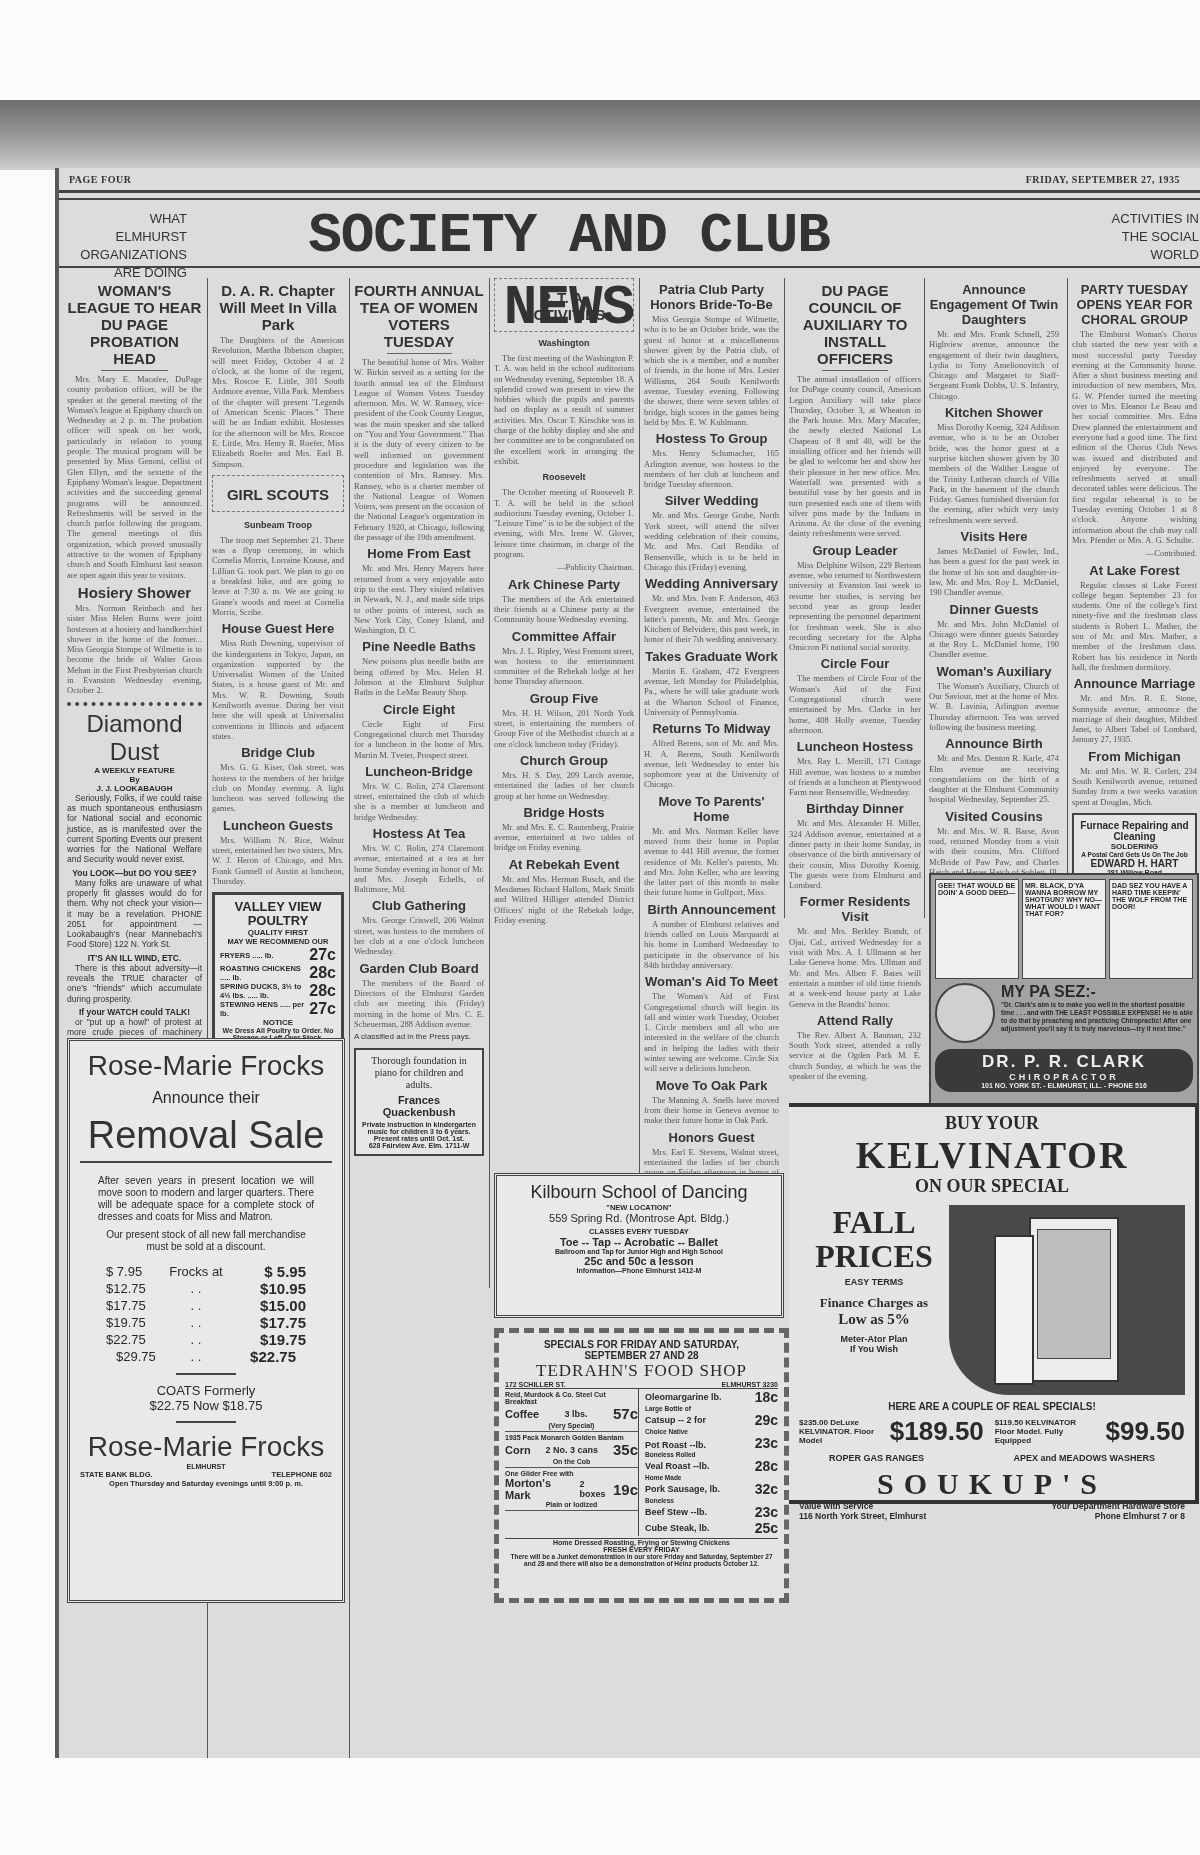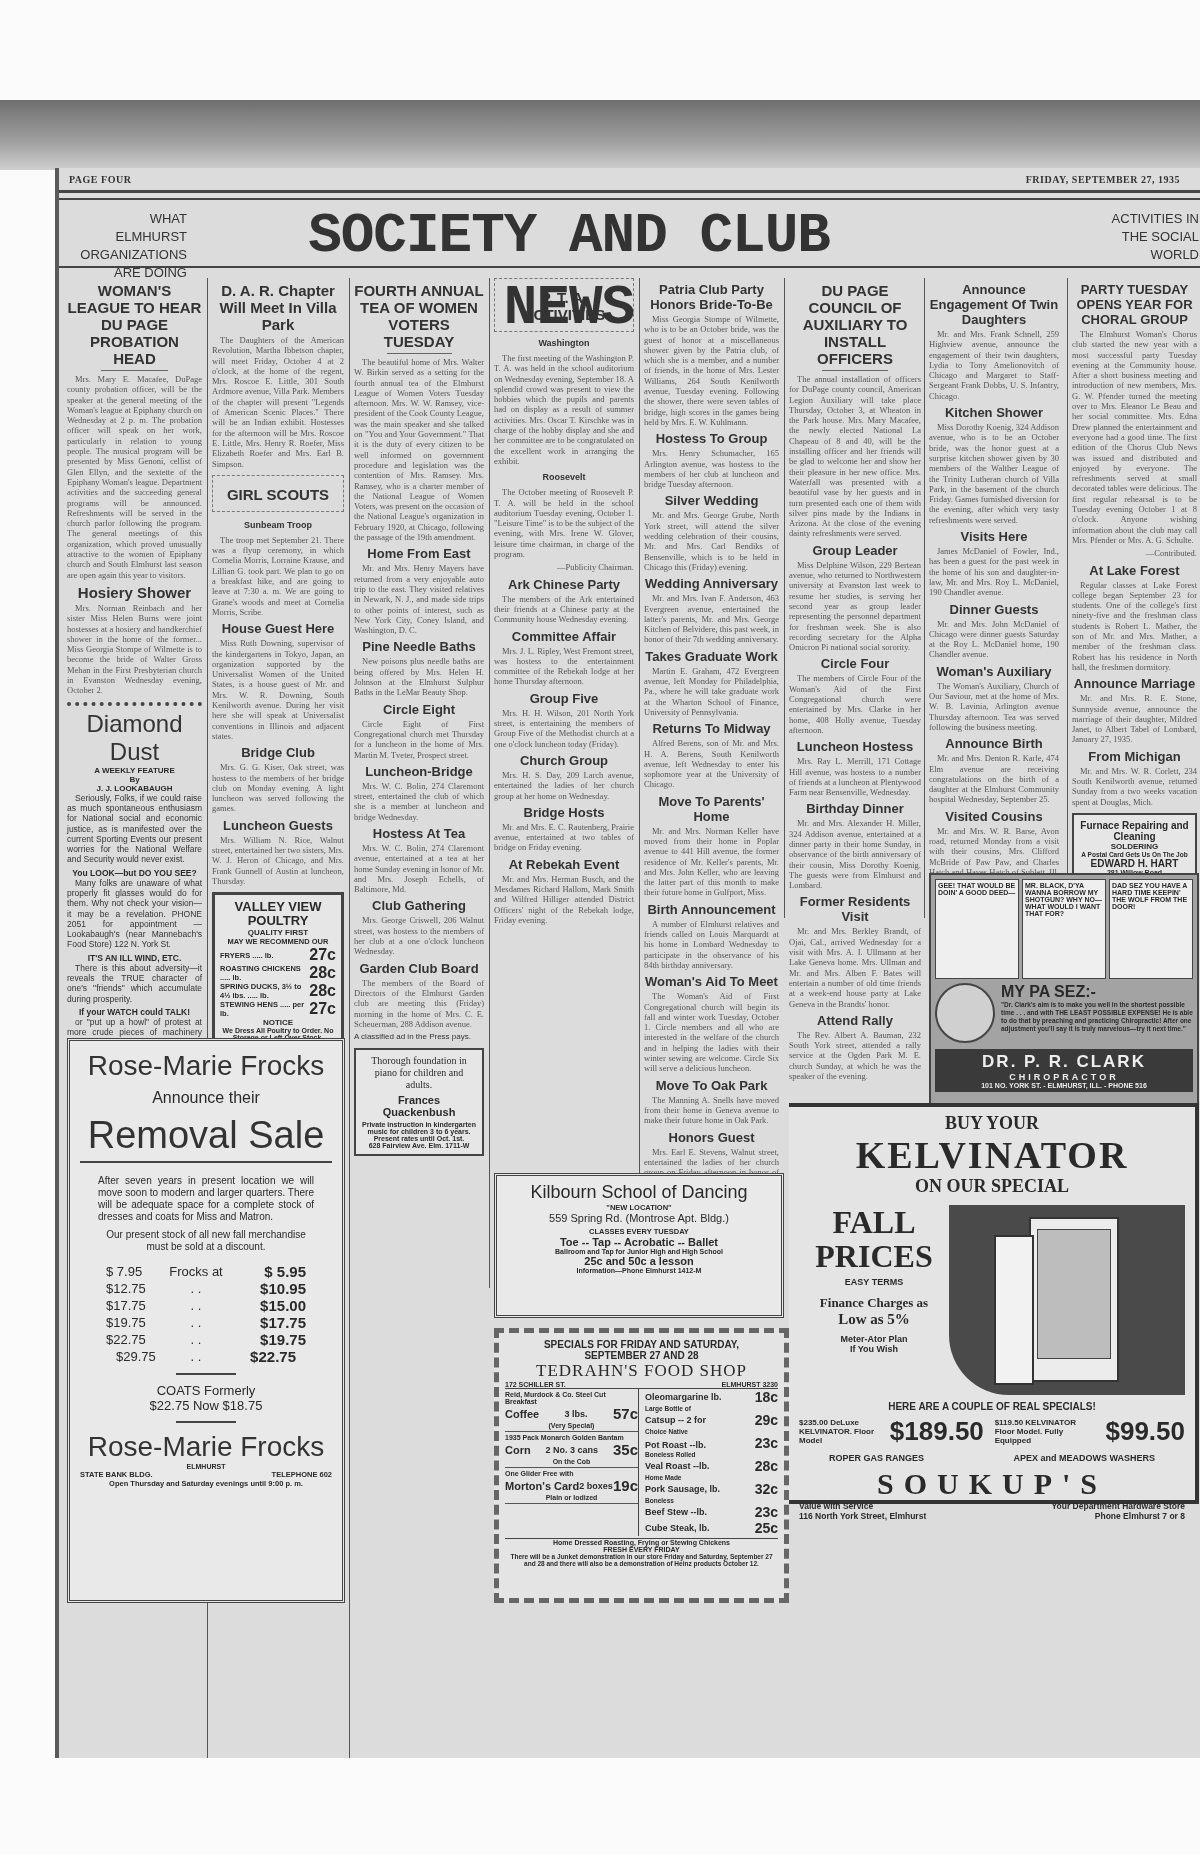--- a/index.html
+++ b/index.html
@@ -27,21 +27,21 @@
   h3.hd.lg { font-size: 15px; line-height: 17px; }
   .sep { width: 50%; margin: 3px auto; border-top: 1px solid #666; }
   p.body { font-size: 8.5px; line-height: 10.3px; text-align: justify; color: #555;
     text-indent: 8px; margin-bottom: 3px; }
   .box { border: 2px solid #444; padding: 5px; margin: 6px 0; background: #e6e6e6; text-align: center; }
   .sans { font-family: "Liberation Sans", sans-serif; }
   .b { font-weight: bold; }
   .center { text-align: center; }
   .row { display: flex; justify-content: space-between; align-items: baseline; }
   .check { border: 5px dashed #666; padding: 6px; background: #e4e4e4; }
-  .dark { background: #3a3a3a; color: #eee; }
+  .dark { background: #3a3a3a; color: #eee; border-radius: 16px; }
 </style>
 </head>
 <body>
 
 <div class="scanbg"></div>
 <div class="darkband"></div>
 
 <div class="page">
   <div class="folio" style="left:10px">PAGE FOUR</div>
   <div class="folio" style="right:20px">FRIDAY, SEPTEMBER 27, 1935</div>
@@ -363,21 +363,21 @@
             <div class="row" style="align-items:center">
               <span style="font-size:11px">Corn</span>
               <span style="font-size:9px">2 No. 3 cans</span>
               <span style="font-size:15px">35c</span>
             </div>
             <div class="center">On the Cob</div>
           </div>
           <div class="sans b" style="font-size:7px;border-bottom:1px solid #555;padding:2px 0">
             <div>One Glider Free with</div>
             <div class="row" style="align-items:center">
-              <span style="font-size:11px">Morton's Card</span>
+              <span style="font-size:11px">Morton's Mark</span>
               <span style="font-size:9px">2 boxes</span>
               <span style="font-size:15px">19c</span>
             </div>
             <div class="center">Plain or Iodized</div>
           </div>
         </div>
       <div id="food-right" style="flex:1">
           <div class="sans b" style="font-size:6.5px">
             <div class="row" style="align-items:center">
               <span style="font-size:9px">Oleomargarine lb.</span>

